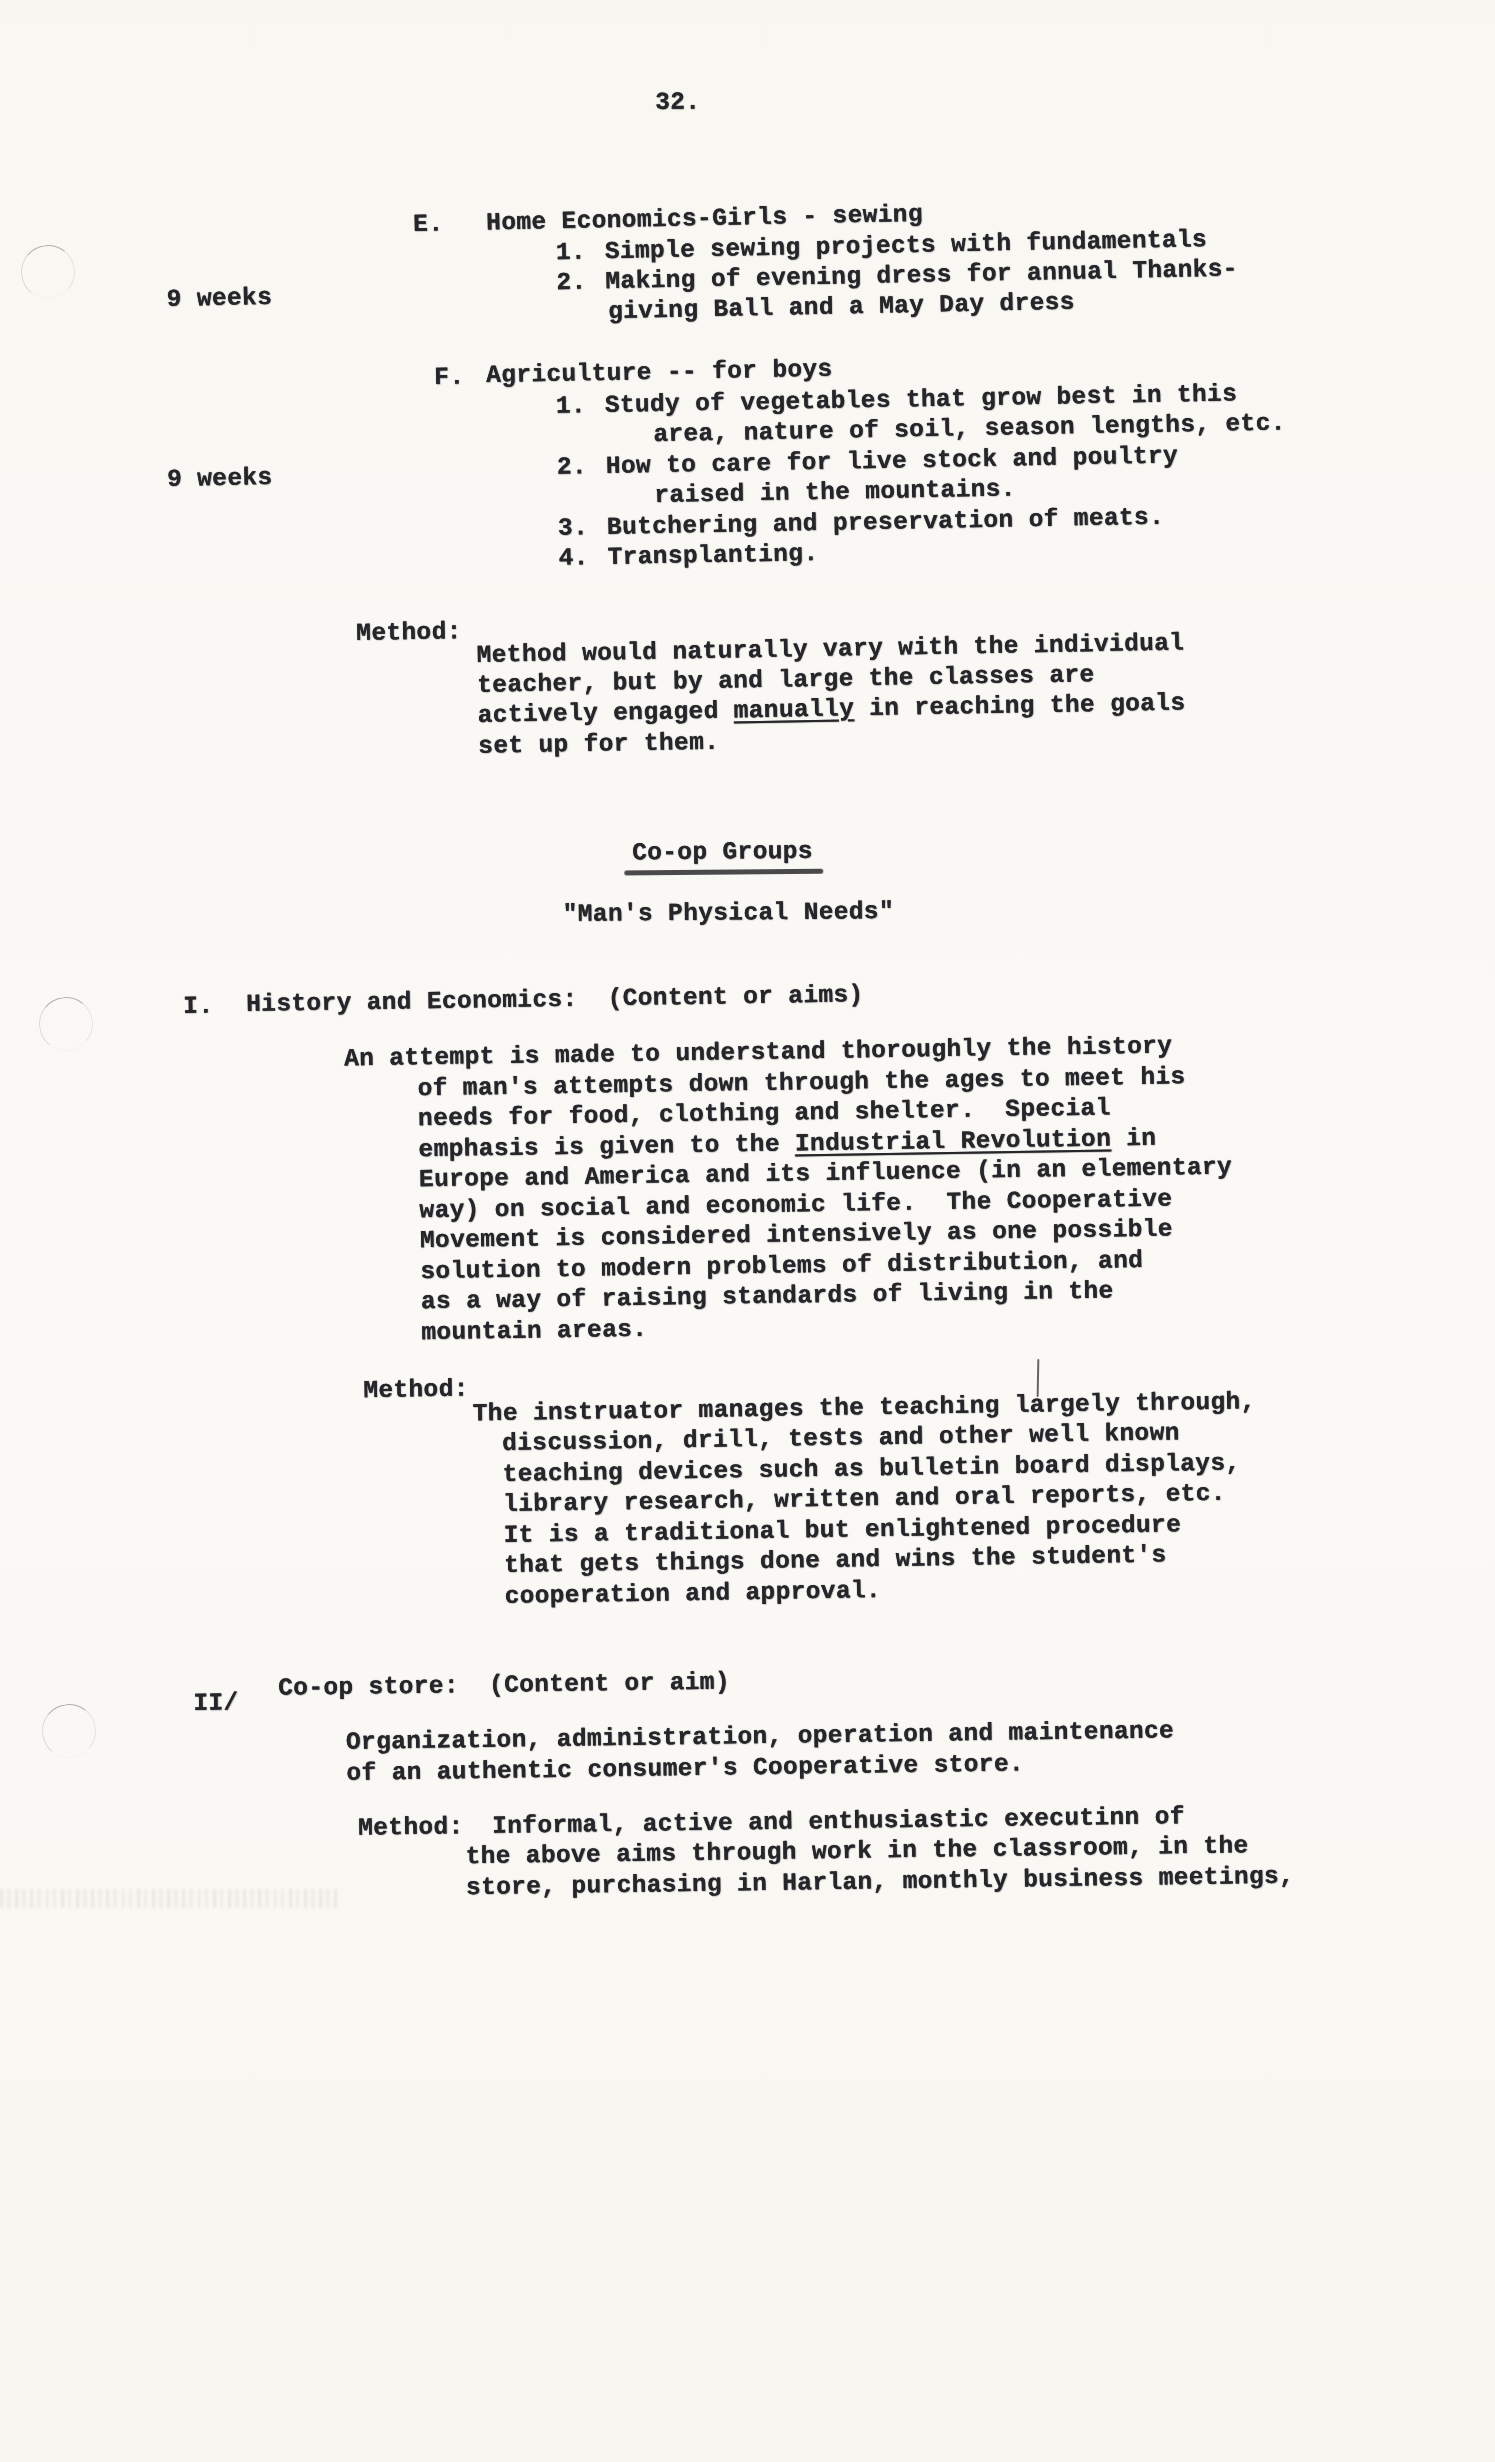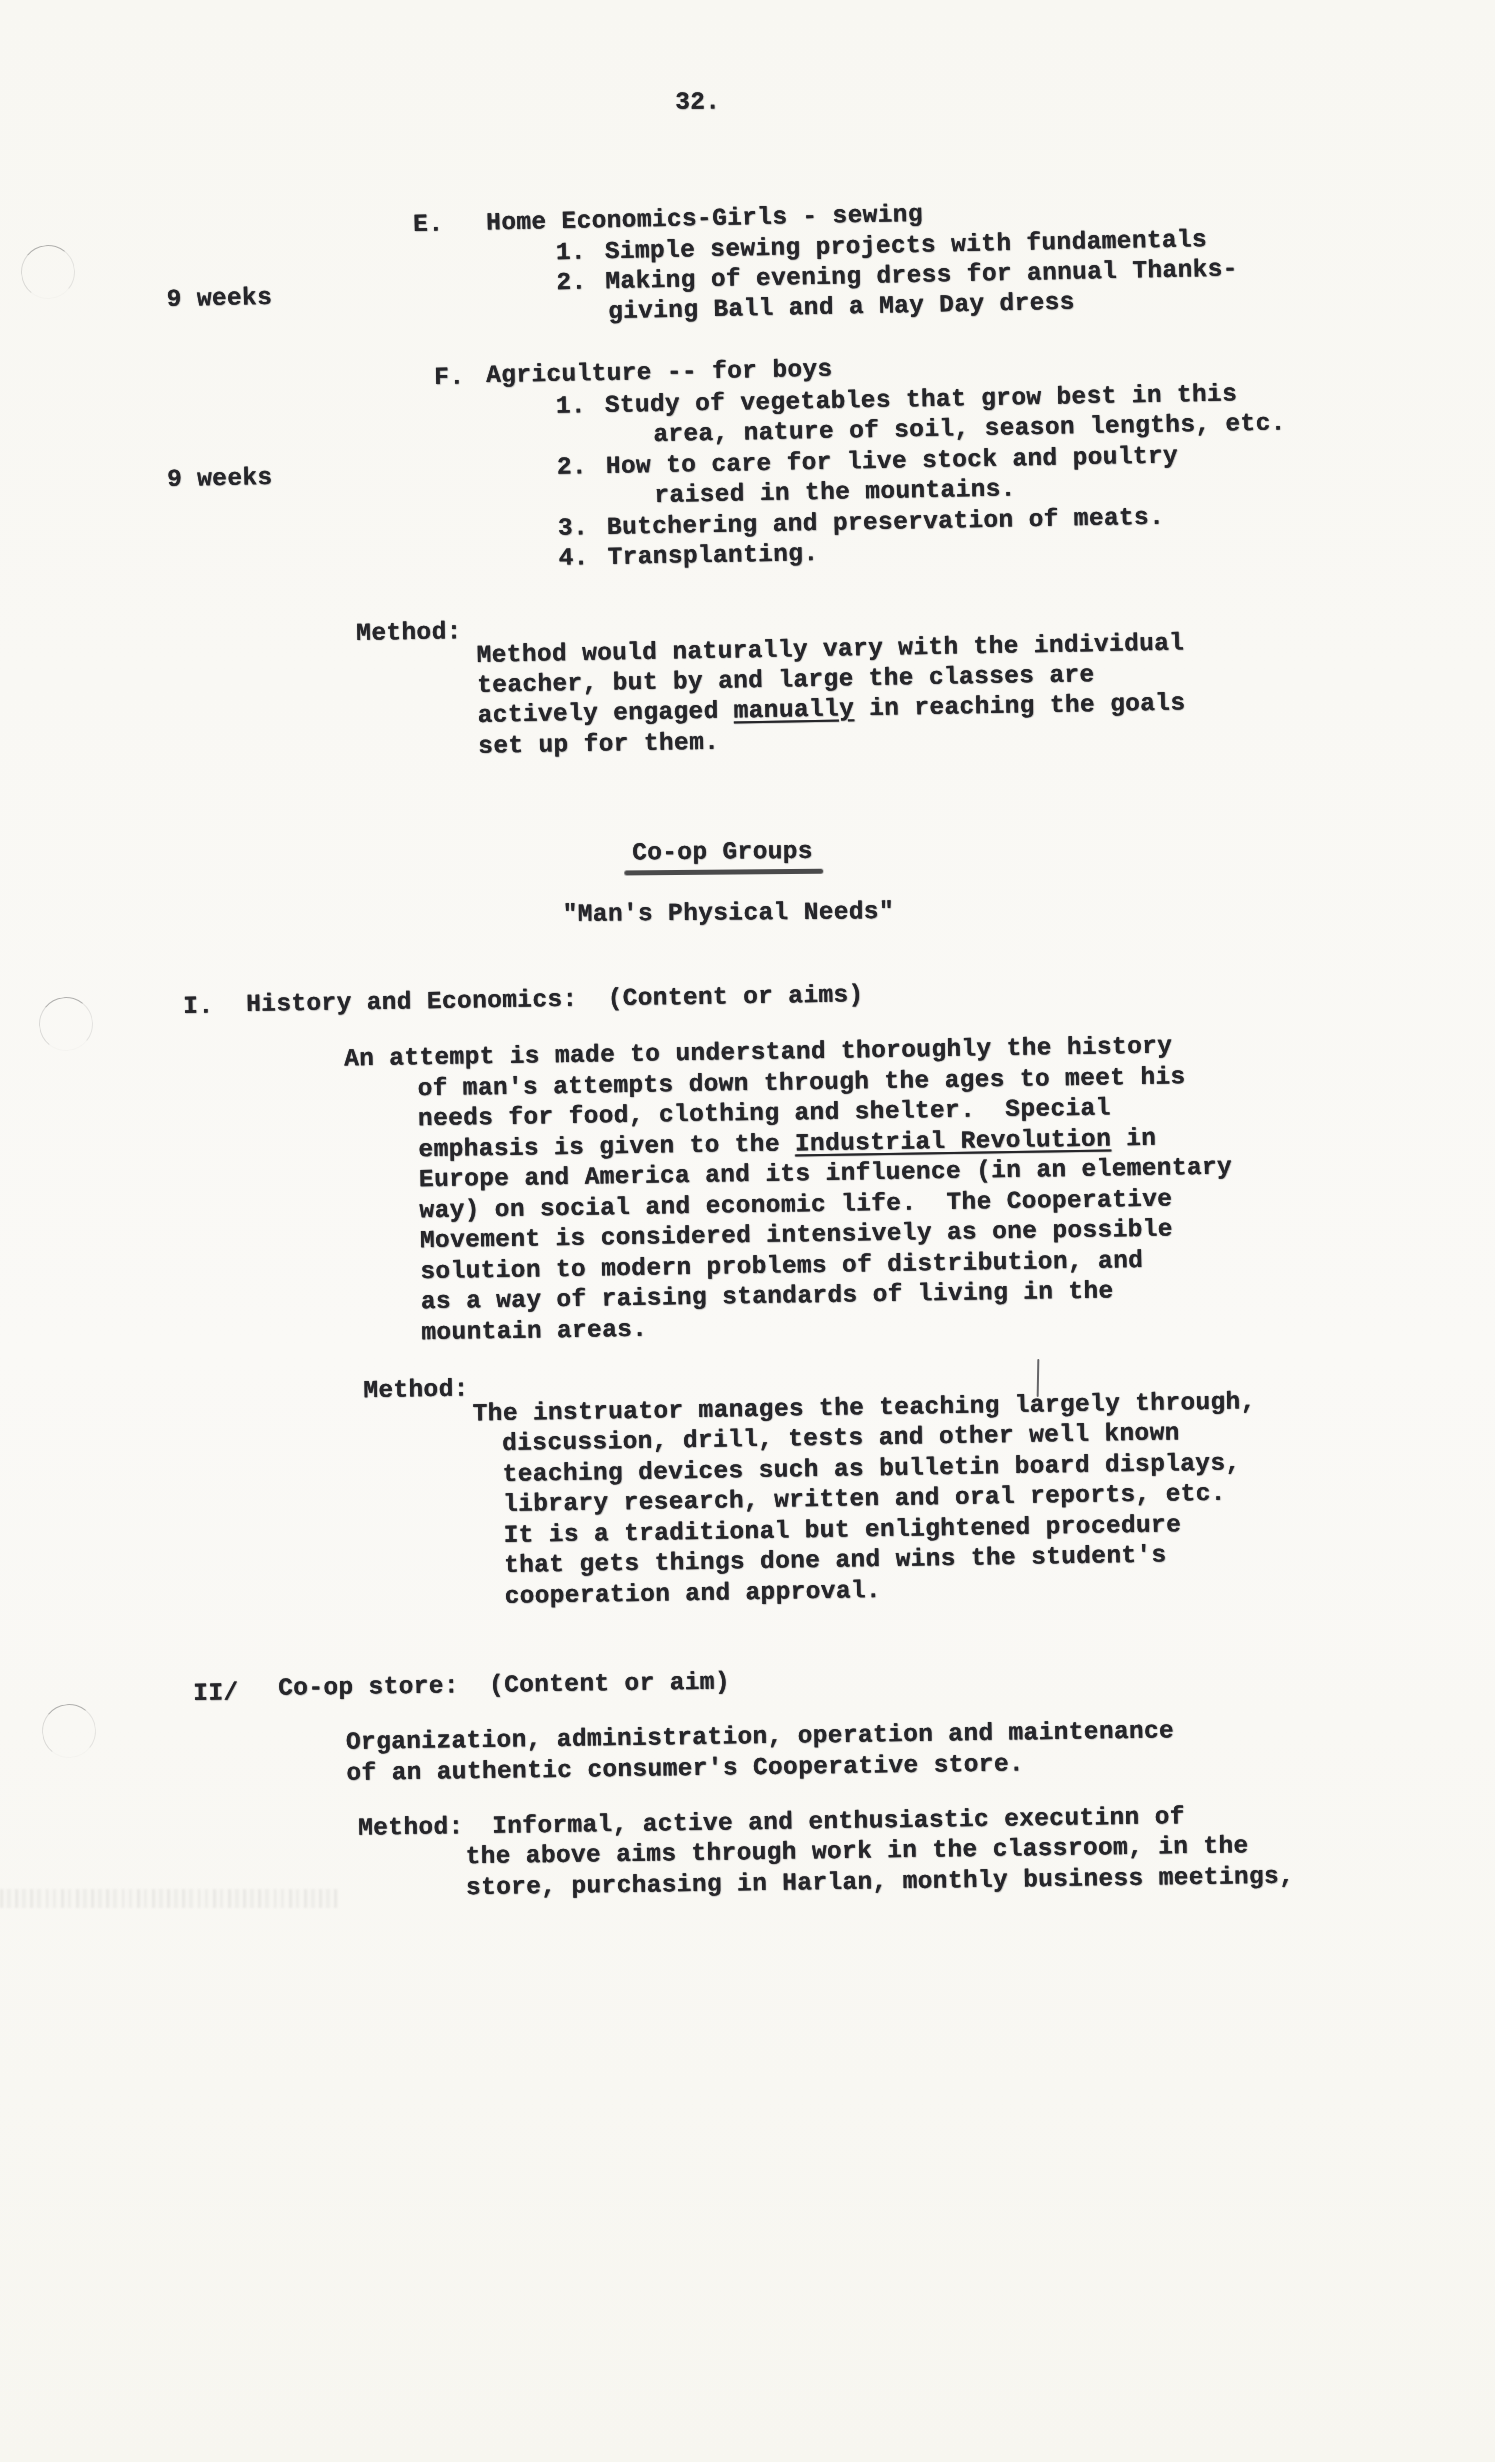--- a/index.html
+++ b/index.html
@@ -92,21 +92,21 @@
 
 <div class="page">
 
   <div class="punch-hole" style="left:21px; top:245px;"></div>
   <div class="punch-hole" style="left:39px; top:997px;"></div>
   <div class="punch-hole" style="left:42px; top:1704px;"></div>
   <div class="stray-mark"></div>
   <div class="scan-band"></div>
 
   <div class="block" style="left:655px; top:89px; transform:rotate(-0.5deg);">
-    <div class="line" style="left:0; top:0;margin-left:20px;">32.</div>
+    <div class="line" style="left:0; top:0;">32.</div>
   </div>
 
   <div class="block" style="left:165px; top:216px; transform:rotate(-1.15deg);">
     <div class="line" style="left:248px; top:0;">E.</div>
     <div class="line" style="left:321px; top:0;">Home Economics-Girls - sewing</div>
     <div class="line" style="left:390px; top:30.5px;">1.</div>
     <div class="line" style="left:439px; top:30.5px;">Simple sewing projects with fundamentals</div>
     <div class="line" style="left:390px; top:61px;">2.</div>
     <div class="line" style="left:439px; top:61px;">Making of evening dress for annual Thanks-</div>
     <div class="line" style="left:441px; top:91px;">giving Ball and a May Day dress</div>
@@ -161,21 +161,21 @@
     <div class="line" style="left:283px; top:413px;">The instruator manages the teaching largely through,</div>
     <div class="line" style="left:312px; top:443px;">discussion, drill, tests and other well known</div>
     <div class="line" style="left:312px; top:474px;">teaching devices such as bulletin board displays,</div>
     <div class="line" style="left:312px; top:504px;">library research, written and oral reports, etc.</div>
     <div class="line" style="left:312px; top:535px;">It is a traditional but enlightened procedure</div>
     <div class="line" style="left:312px; top:565px;">that gets things done and wins the student's</div>
     <div class="line" style="left:312px; top:596px;">cooperation and approval.</div>
   </div>
 
   <div class="block" style="left:193px; top:1676px; transform:rotate(-0.8deg);">
-    <div class="line" style="left:0; top:4px;">II/</div>
+    <div class="line" style="left:0; top:14px;">II/</div>
     <div class="line" style="left:85px; top:0;">Co-op store:  (Content or aim)</div>
 
     <div class="line" style="left:152px; top:55px;">Organization, administration, operation and maintenance</div>
     <div class="line" style="left:152px; top:86px;">of an authentic consumer's Cooperative store.</div>
 
     <div class="line" style="left:163px; top:141px;">Method:</div>
     <div class="line" style="left:297px; top:141px;">Informal, active and enthusiastic executinn of</div>
     <div class="line" style="left:270px; top:171px;">the above aims through work in the classroom, in the</div>
     <div class="line" style="left:270px; top:202px;">store, purchasing in Harlan, monthly business meetings,</div>
   </div>

